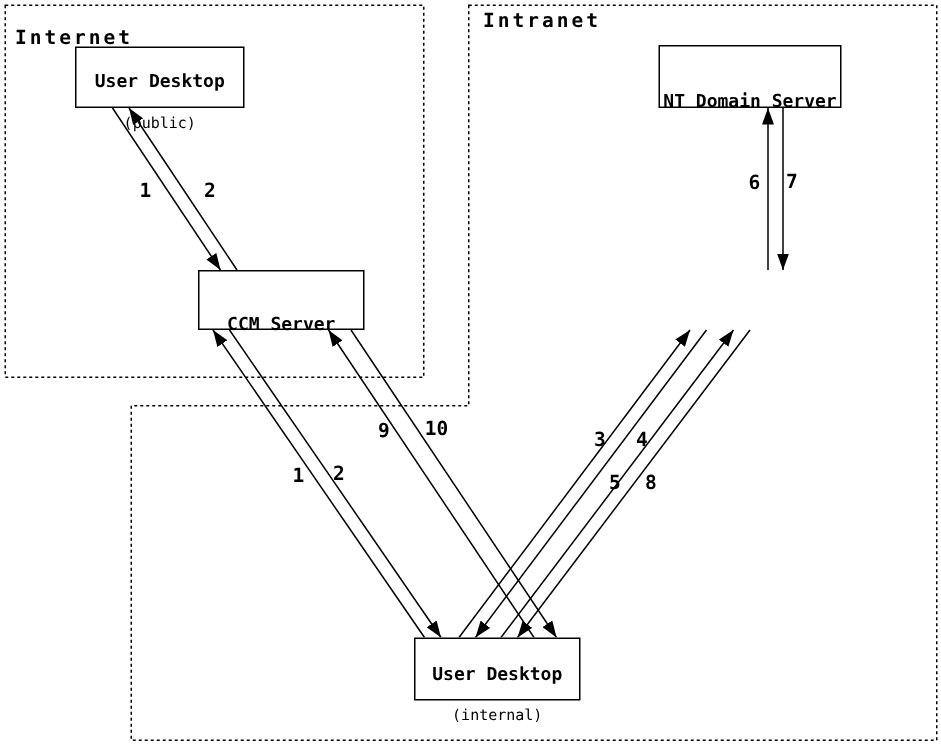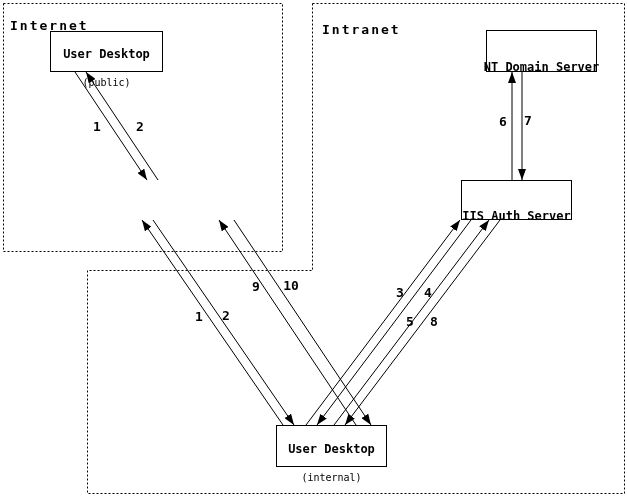--- a/index.html
+++ b/index.html
@@ -101,34 +101,34 @@
 
     <g>
       <line class="edge-line" x1="512" y1="180" x2="512" y2="72" marker-end="url(#ah)"></line>
       <line class="edge-line" x1="522" y1="72" x2="522" y2="180" marker-end="url(#ah)"></line>
       <text class="num" x="503" y="126">6</text>
       <text class="num" x="528" y="125">7</text>
     </g>
   </svg>
 
   <div class="zone-label" style="left:10px; top:18px;">Internet</div>
-  <div class="zone-label" style="left:322px; top:22px;">Intranet</div>
+  <div class="zone-label" style="left:322px; top:7px;">Intranet</div>
 
   <div class="node" style="left:50px; top:31px; width:113px; height:41px;">
     <div class="node-label">User Desktop</div>
     <div class="node-sublabel">(public)</div>
   </div>
 
+  <div class="node" style="left:132px; top:180px; width:111px; height:40px;">
+    <div class="node-label">CCM Server</div>
+  </div>
 
-  <div class="node" style="left:486px; top:30px; width:111px; height:42px;">
+  <div class="node" style="left:439px; top:30px; width:122px; height:42px;">
     <div class="node-label">NT Domain Server</div>
   </div>
 
-  <div class="node" style="left:461px; top:180px; width:111px; height:40px;">
-    <div class="node-label">IIS Auth Server</div>
-  </div>
 
   <div class="node" style="left:276px; top:425px; width:111px; height:42px;">
     <div class="node-label">User Desktop</div>
     <div class="node-sublabel">(internal)</div>
   </div>
 
 </div>
 
 </body></html>

